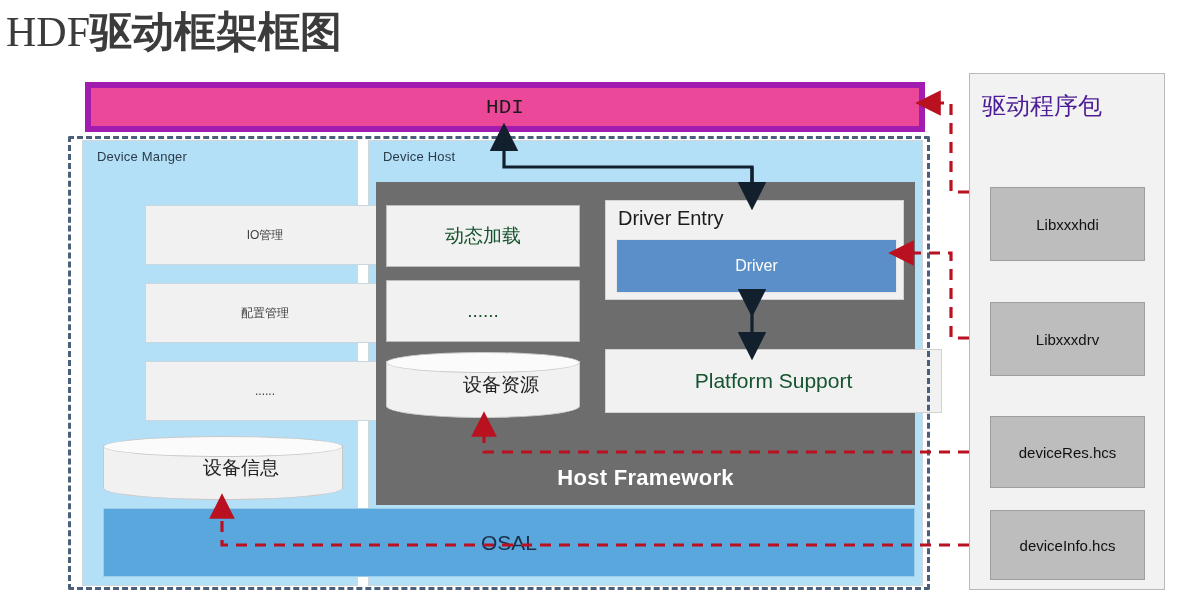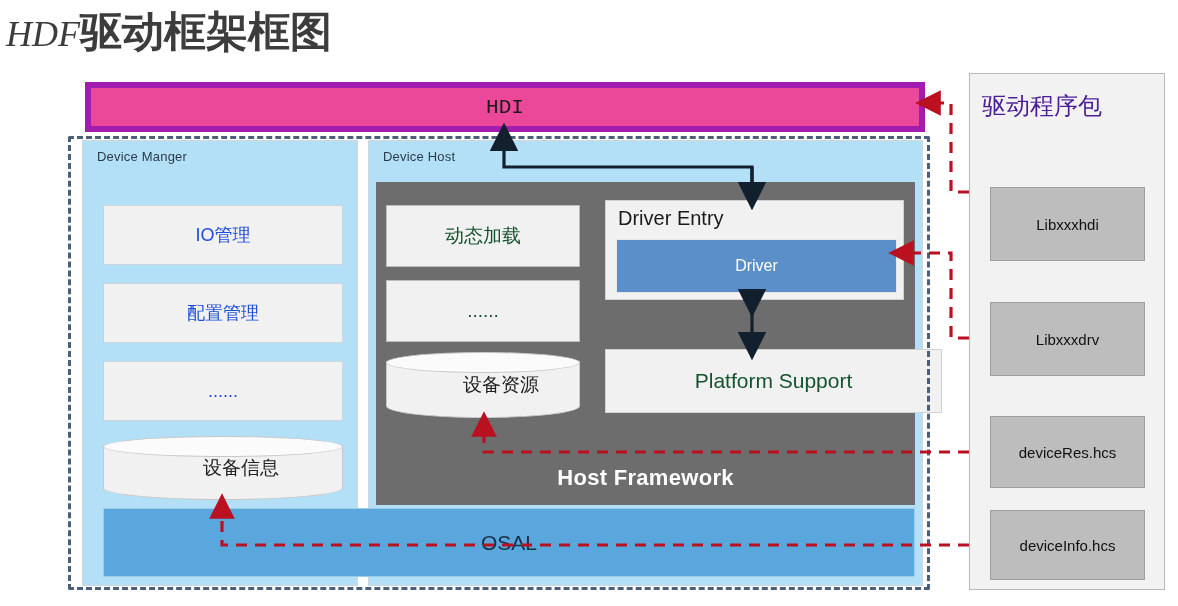--- a/index.html
+++ b/index.html
@@ -1,21 +1,21 @@
 <!DOCTYPE html>
 <html><head>
 <meta charset="utf-8">
 <style>
   html,body{margin:0;padding:0;background:#ffffff;}
   body{width:1178px;height:606px;position:relative;overflow:hidden;
        font-family:"Liberation Sans","DejaVu Sans",sans-serif;color:#1f1f1f;}
 
   
   #title{position:absolute;left:6px;top:8px;height:48px;line-height:48px;white-space:nowrap;}
-  #title .lat{font-family:"Liberation Serif","DejaVu Serif",serif;font-size:36px;color:#3c3c3c;font-weight:400;font-style:italic;}
+  #title .lat{font-family:"Liberation Serif","DejaVu Serif",serif;font-size:42px;color:#3c3c3c;font-weight:400;}
   #title .cjk{font-family:"DejaVu Sans","Liberation Sans",sans-serif;font-size:42px;color:#3c3c3c;font-weight:bold;}
 
   
   .box{position:absolute;box-sizing:border-box;}
   .ctr{display:flex;align-items:center;justify-content:center;text-align:center;}
 
   
   #outer-dashed{left:68px;top:136px;width:862px;height:454px;
      border:3px dashed #4a5f7a;border-radius:2px;background:transparent;z-index:6;pointer-events:none;}
 
@@ -23,21 +23,21 @@
   #hdi{left:85px;top:82px;width:840px;height:50px;background:#ec4899;
        border:6px solid #a21caf;font-size:21px;color:#1b1b1b;z-index:3;font-family:Liberation Mono, monospace;}
 
   
   .panel{background:#b3e0f7;border:1px solid #cfd8dc;z-index:2;}
   #device-manger{left:82px;top:140px;width:276px;height:446px;}
   #device-host{left:368px;top:140px;width:555px;height:446px;}
   .panel-title{position:absolute;left:14px;top:8px;font-size:13px;color:#2b3b4a;letter-spacing:.2px;}
 
   
-  .item{background:#f1f1f1;border:1px solid #c9d6de;font-size:18px;color:#1d4ed8;z-index:3;}
+  .item{background:#f1f1f1;border:1px solid #c9d6de;font-size:12px;color:#404040;z-index:3;margin-left:42px;}
   .item-dark{background:#f1f1f1;border:1px solid #bdbdbd;font-size:19px;color:#14532d;z-index:5;}
 
   
   .cyl{z-index:5;}
   .cyl .body{position:absolute;left:0;right:0;top:9px;bottom:0;background:#f1f1f1;
         border:1px solid #c8c8c8;border-top:none;border-radius:0 0 50% 50%/0 0 12px 12px;}
   .cyl .top{position:absolute;left:0;right:0;top:0;height:19px;background:#fbfbfb;
         border:1px solid #c8c8c8;border-radius:50%/50%;}
   .cyl .lbl{position:absolute;left:0;right:0;top:0;bottom:0;display:flex;align-items:center;
         justify-content:center;font-size:19px;color:#222;margin-left:36px;}

